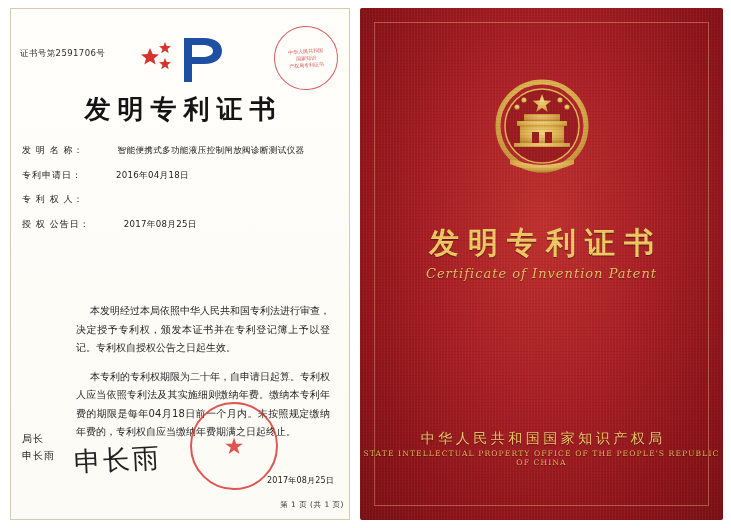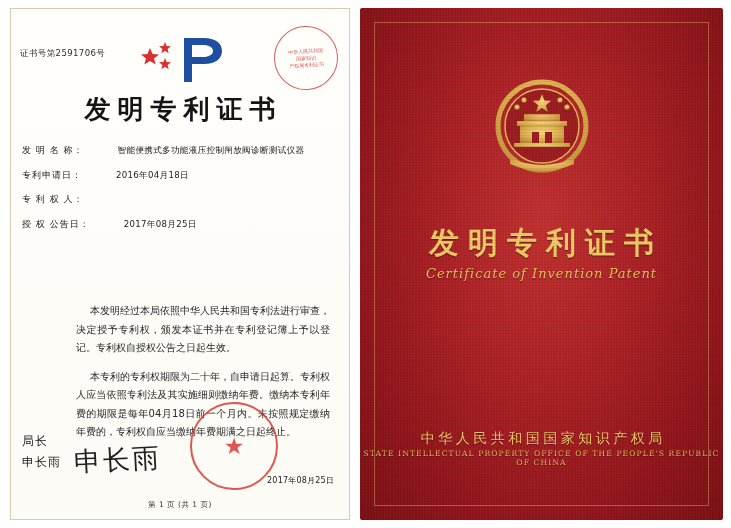--- a/index.html
+++ b/index.html
@@ -151,22 +151,22 @@
     color: #262626;
     text-align: justify;
     margin-left: 44px;
   }
   .para { margin-bottom: 7px; text-indent: 14px; }
 
   
   .sign-block {
     position: absolute;
     left: 6px;
-    bottom: 42px;
-    font-size: 12px;
+    bottom: 50px;
+    font-size: 10px;
     color: #1a1a1a;
     line-height: 1.7;
     letter-spacing: 1px;
   }
   .handwriting {
     position: absolute;
     left: 58px;
     bottom: 36px;
     font-family: "DejaVu Serif", "Liberation Serif", serif;
     font-size: 27px;
@@ -202,21 +202,21 @@
     bottom: 28px;
     font-size: 8px;
     color: #222;
     letter-spacing: .2px;
   }
   .page-foot {
     position: absolute;
     left: 0;
     right: 0;
     bottom: 4px;
-    text-align: center;
+    text-align: right;
     font-size: 7.5px;
     color: #333;
     letter-spacing: .5px;
   }
 
   
   .cert-right {
     position: relative;
     width: 371px;
     height: 528px;

